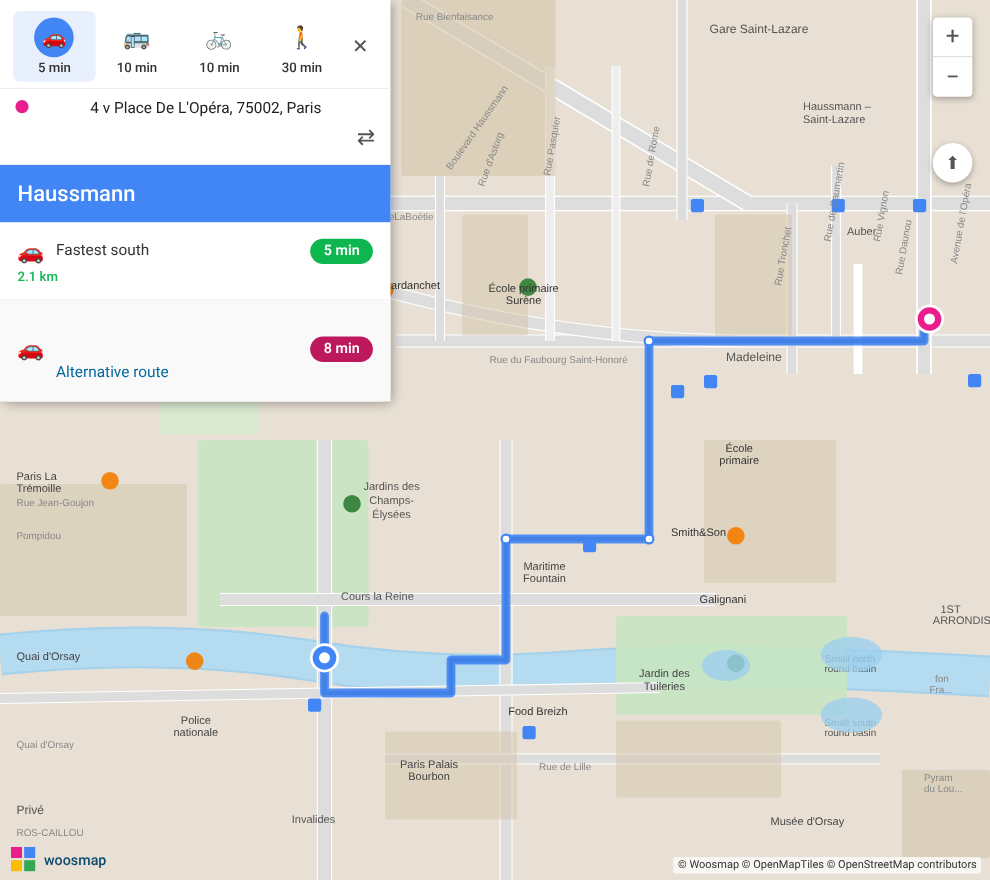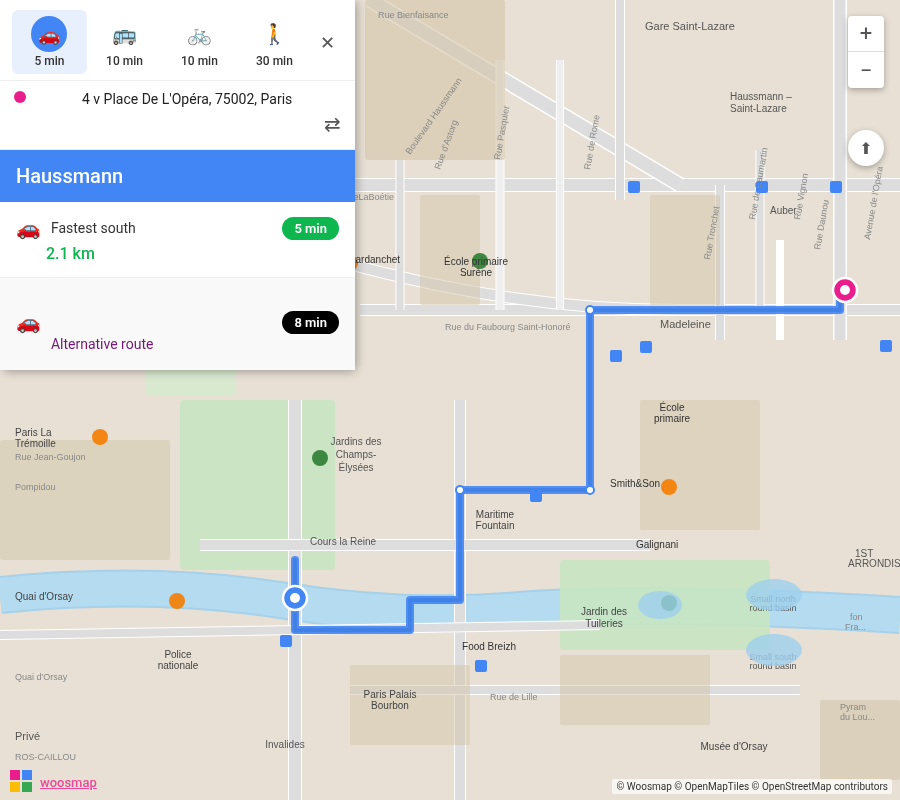--- a/index.html
+++ b/index.html
@@ -154,25 +154,24 @@
       color: #333;
     }
     .route-badge {
       padding: 4px 12px;
       border-radius: 12px;
       font-size: 13px;
       font-weight: 600;
       color: white;
     }
     .route-badge.fastest { background: #0db64f; }
-    .route-badge.alt { background: #000000; color: white; font-size: 13px; }
+    .route-badge.alt { background: #be185d; color: white; font-size: 13px; }
     .route-distance {
-      font-size: 16px;
+      font-size: 12px;
       color: #0db64f;
-      margin-left: 30px;
       font-weight: 500;
     }
     .route-distance.alt { color: #888; }
 
     
     #zoom-controls {
       position: absolute;
       top: 16px; right: 16px;
       z-index: 10;
       background: white;
@@ -220,23 +219,22 @@
       bottom: 6px; left: 10px;
       display: flex; align-items: center;
       z-index: 10;
     }
     #logo-icon {
       width: 24px; height: 24px;
       margin-right: 6px;
     }
     #logo-text {
       font-size: 13px;
-      color: #ec4899;
+      color: #0c4a6e;
       font-weight: 500;
-      text-decoration: underline;
     }
   </style>
 </head>
 <body>
 
 <div id="map-bg">
   <svg id="map-svg" viewBox="0 0 900 800" xmlns="http://www.w3.org/2000/svg">
 
     <rect width="900" height="800" fill="#e8e0d4"></rect>
 
@@ -465,21 +463,21 @@
           <span class="route-label">Fastest south</span>
         </div>
         <span class="route-badge fastest">5 min</span>
       </div>
       <div class="route-distance">2.1 km</div>
     </div>
     <div class="route-item" style="background:#f9f9f9;">
       <div class="route-top">
         <div class="route-left">
           <span class="route-icon" style="color:#aaa;">🚗</span>
-          <span class="route-label" style="color:#701a75;margin-top:44px;">Alternative route</span>
+          <span class="route-label" style="color:#0369a1;margin-top:44px;">Alternative route</span>
         </div>
         <span class="route-badge alt">8 min</span>
       </div>
     </div>
   </div>
 
 </div>
 
 <div id="zoom-controls">
   <div class="zoom-btn">+</div>

